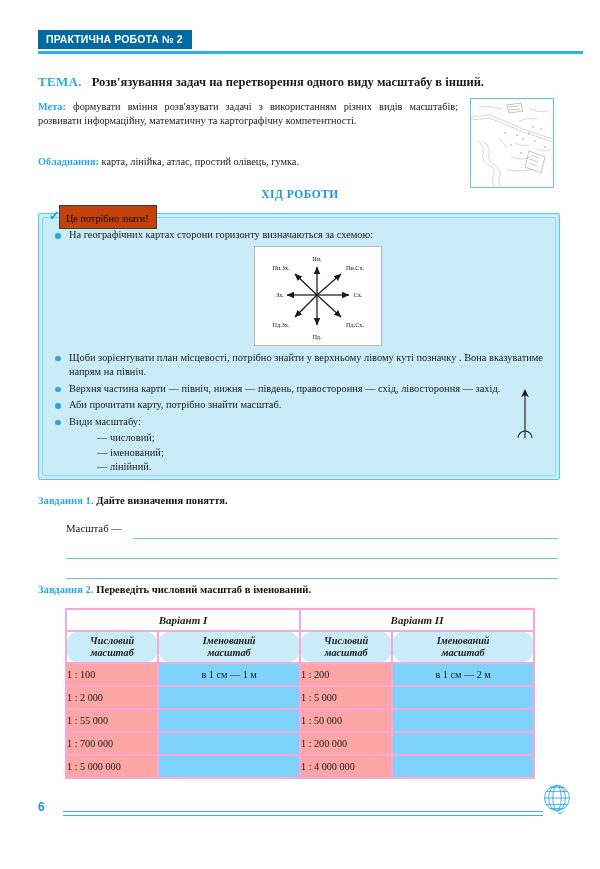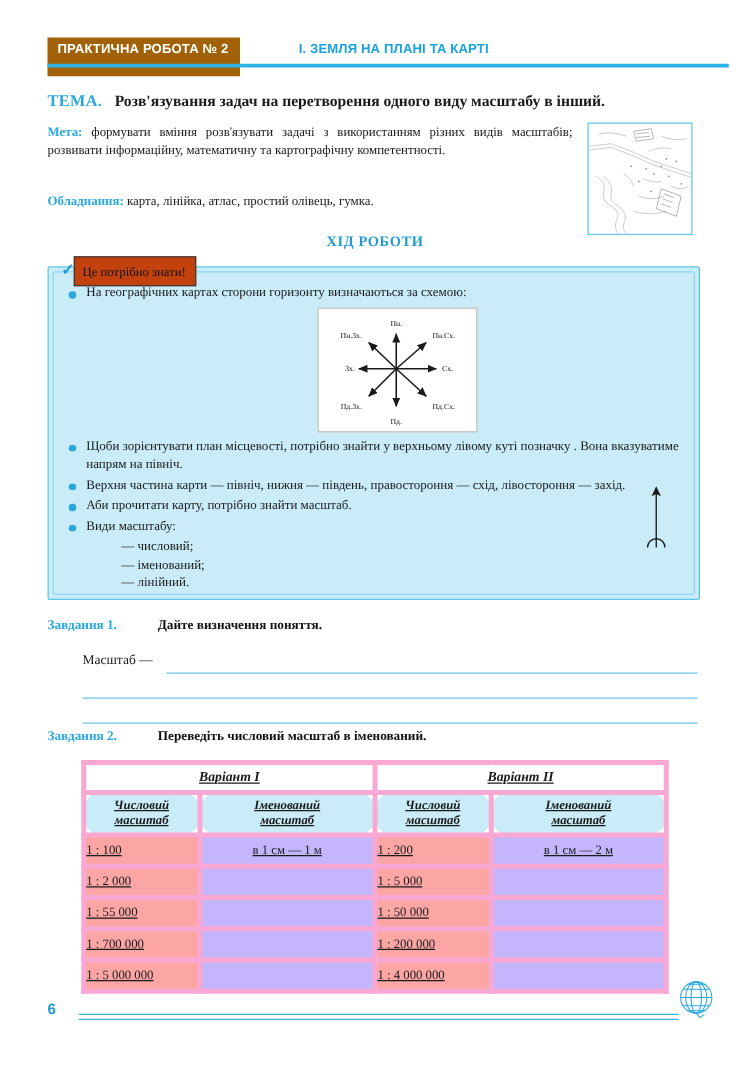--- a/index.html
+++ b/index.html
@@ -21,22 +21,22 @@
     position: absolute;
     left: 38px;
     top: 30px;
     width: 545px;
     height: 22px;
   }
   .header-badge {
     position: absolute;
     left: 0;
     top: 0;
-    height: 31px;
-    background: #a16207;
+    height: 19px;
+    background: #0369a1;
     color: #ffffff;
     font-family: "Liberation Sans", sans-serif;
     font-weight: bold;
     font-size: 10.5px;
     letter-spacing: 0.1px;
     line-height: 19px;
     padding: 0 9px 0 8px;
     white-space: nowrap;
   }
   .header-section {
@@ -231,21 +231,20 @@
     top: 495px;
     font-size: 10.6px;
   }
   .task-label {
     color: #2ba8de;
     font-weight: bold;
   }
   .task-text {
     font-weight: bold;
     color: #111;
-    margin-left: 30px;
   }
   .task1-term {
     position: absolute;
     left: 66px;
     top: 522px;
     font-size: 10.8px;
   }
   .ans-line {
     position: absolute;
     height: 1.4px;
@@ -262,23 +261,22 @@
   table.scale-table {
     position: absolute;
     left: 65px;
     top: 608px;
     width: 470px;
     border-collapse: collapse;
     font-size: 10.2px;
   }
   table.scale-table td,
   table.scale-table th {
-    border: 4px solid #f9a8d4;
+    border: 2px solid #f9a8d4;
     padding: 0;
-    text-decoration: underline;
   }
   .th-variant {
     height: 20px;
     background: #ffffff;
     text-align: center;
     font-style: italic;
     font-weight: bold;
     font-size: 11px;
   }
   .th-sub {
@@ -293,21 +291,21 @@
   }
   .td-num {
     height: 21px;
     text-align: left;
     padding-left: 7px;
     background: #fca5a5;
   }
   .td-named {
     height: 21px;
     text-align: center;
-    background: #c4b5fd;
+    background: #7dd3fc;
   }
 
   
   .footer-num {
     position: absolute;
     left: 38px;
     top: 800px;
     color: #1f9ad6;
     font-weight: bold;
     font-size: 12px;
@@ -338,21 +336,20 @@
     top: 783px;
     width: 34px;
     height: 34px;
   }
 </style>
 </head>
 <body>
 
 <div class="header">
   <div class="header-badge">ПРАКТИЧНА РОБОТА № 2</div>
-  <div class="header-section">I. ЗЕМЛЯ НА ПЛАНІ ТА КАРТІ</div>
   <div class="header-rule"></div>
 </div>
 
 <div class="tema-row">
   <span class="tema-label">ТЕМА.</span>
   <span class="tema-text">Розв'язування задач на перетворення одного виду масштабу в інший.</span>
 </div>
 
 <div class="meta-block">
   <span class="meta-label">Мета:</span>

